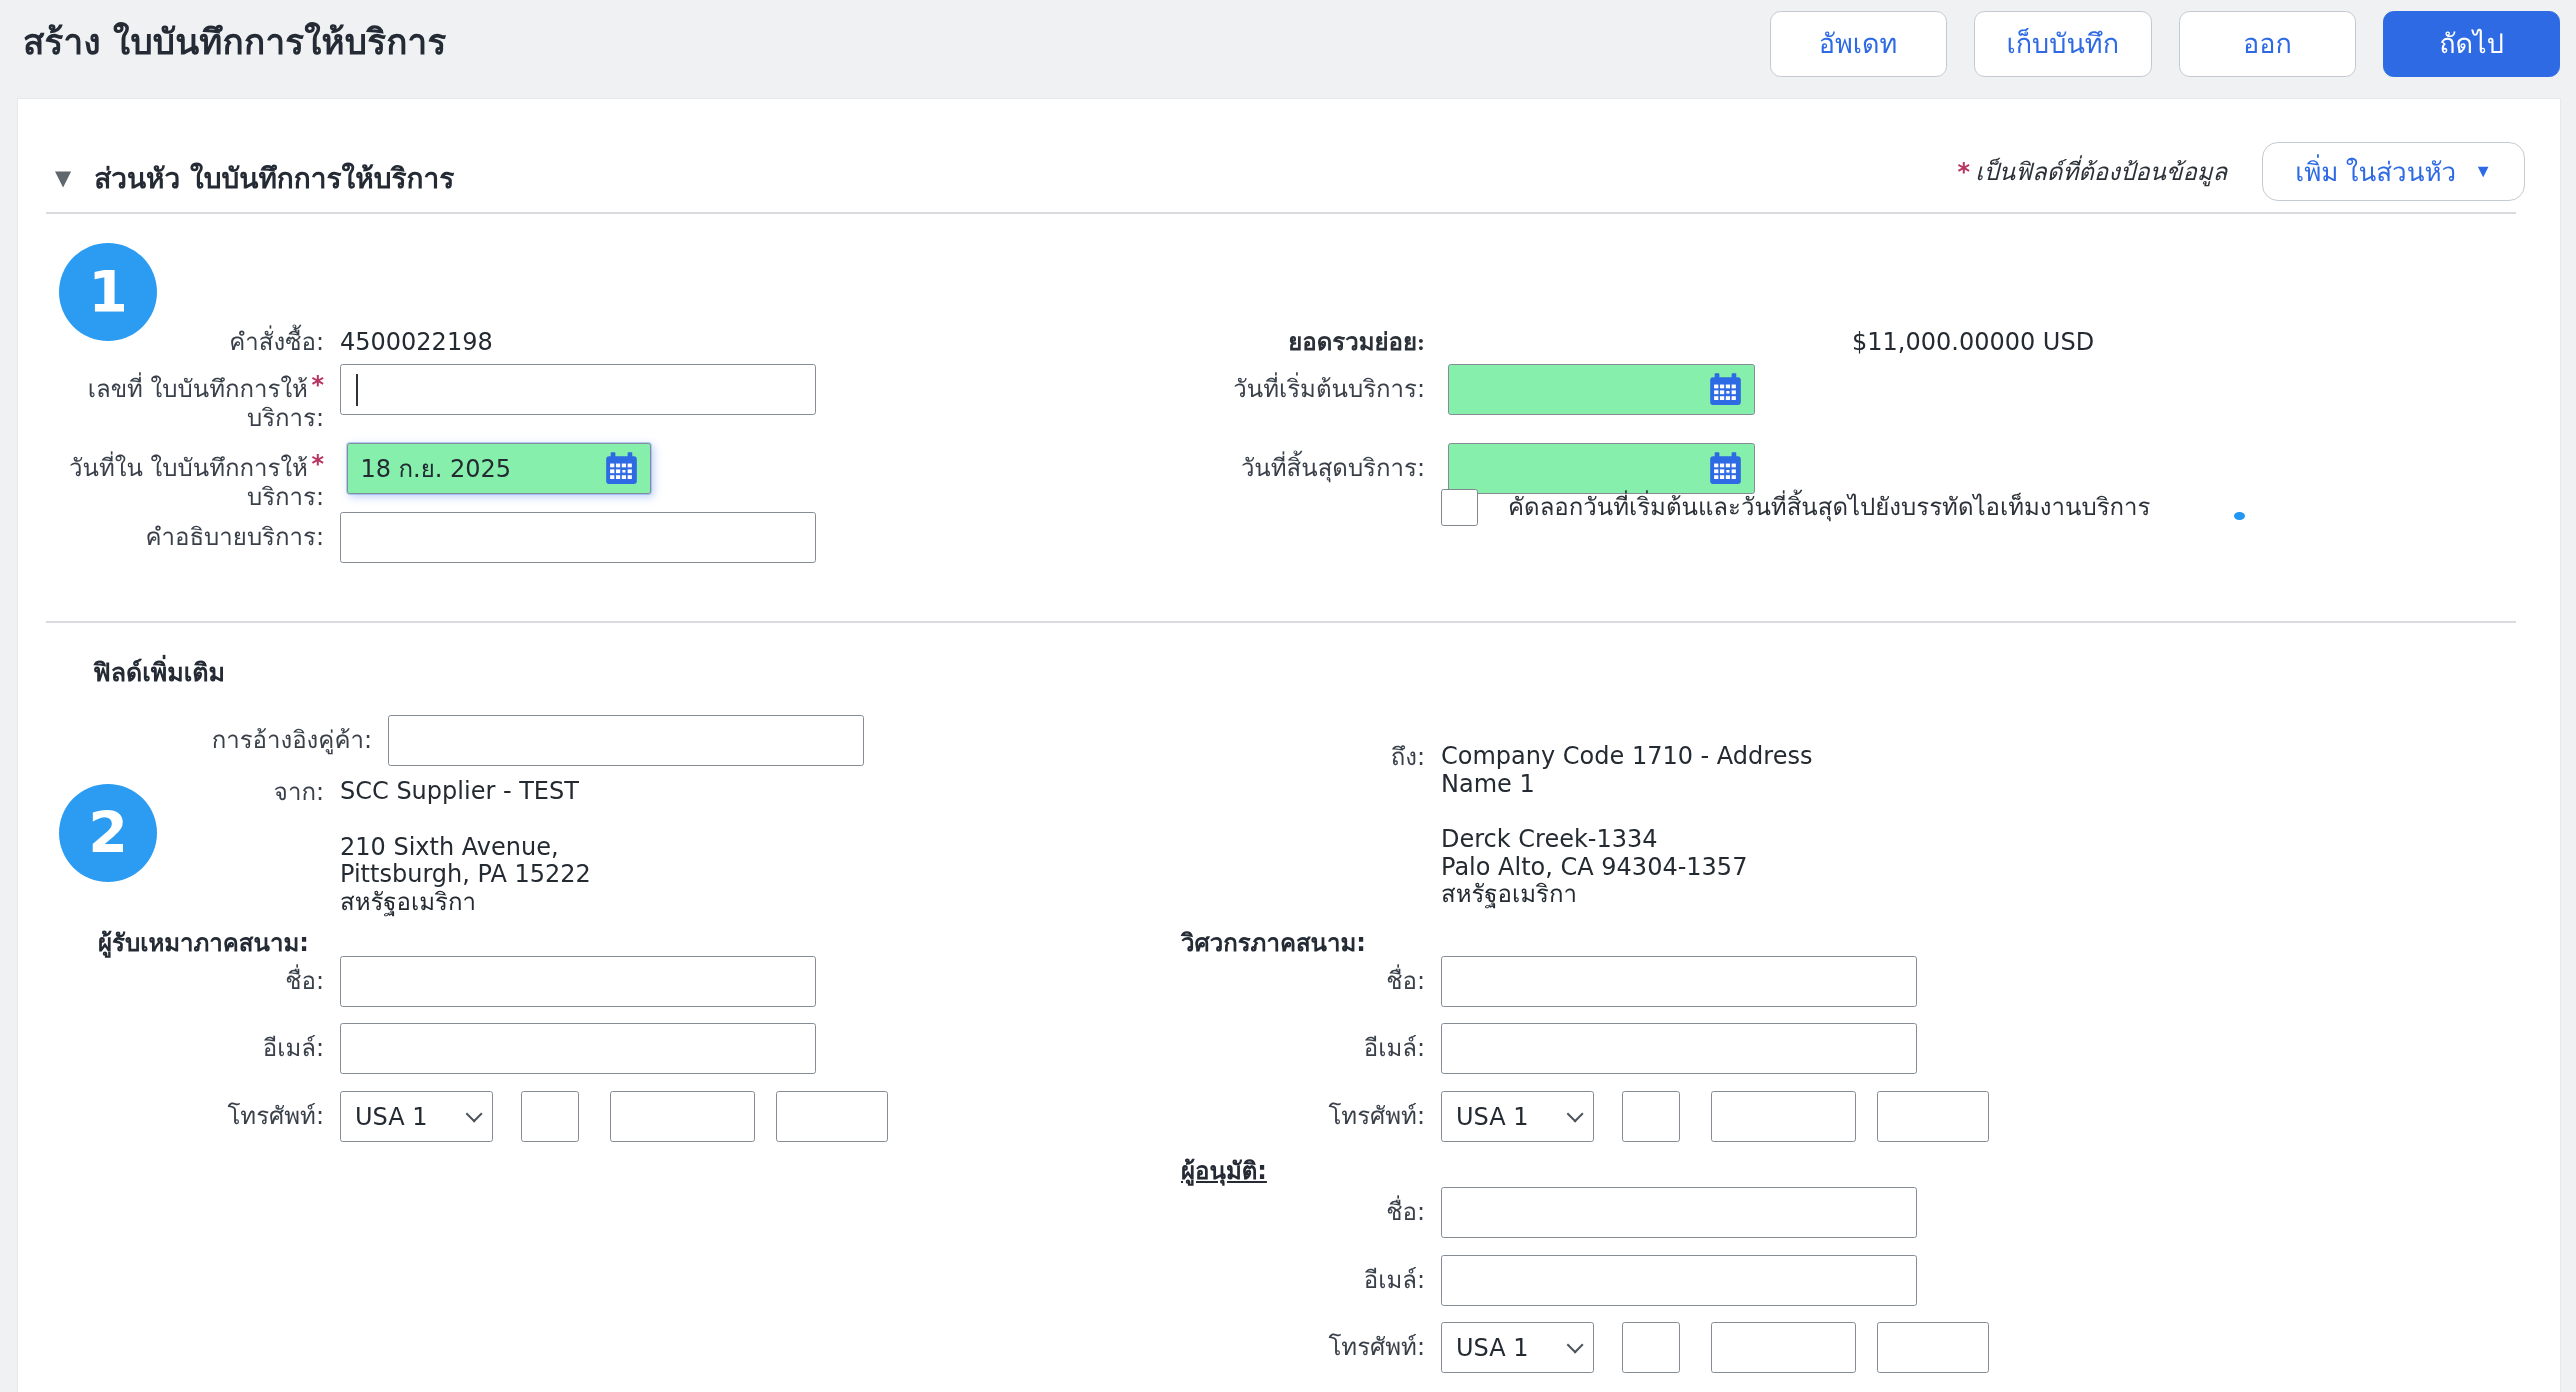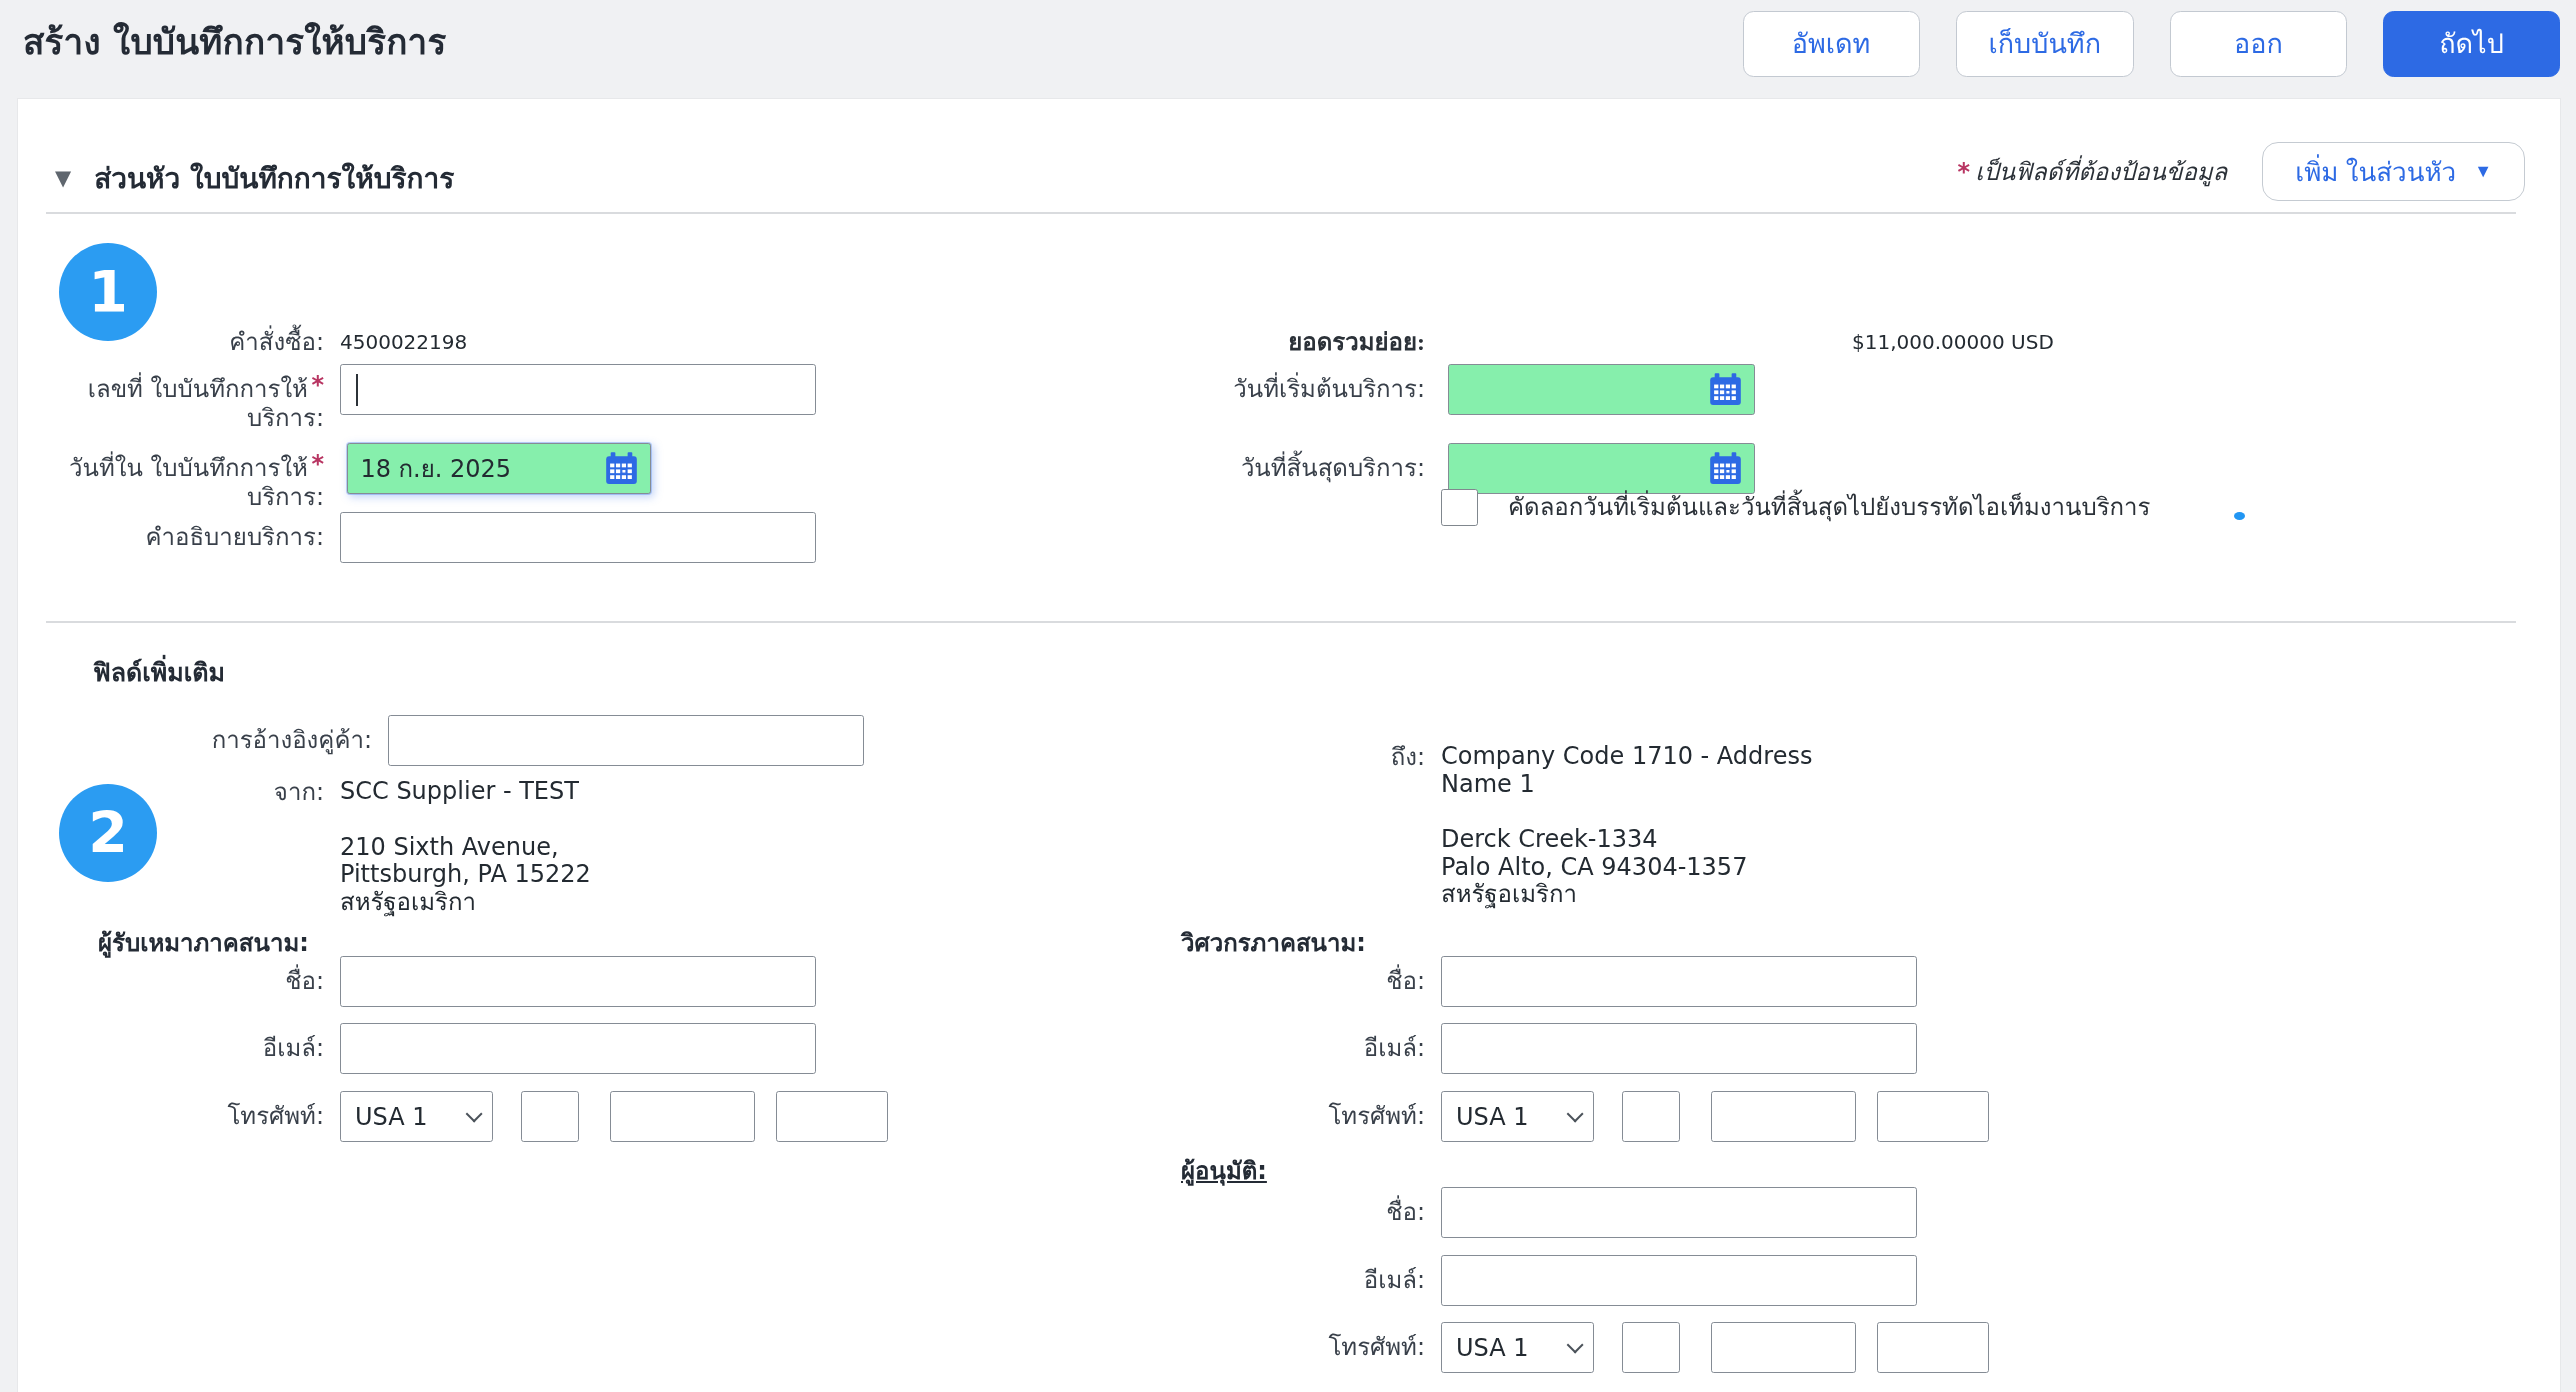--- a/index.html
+++ b/index.html
@@ -11,21 +11,21 @@
     overflow:hidden;
   }
   .stage { position:relative; width:2576px; height:1393px; }
 
   
   .topbar { position:absolute; left:0; top:0; right:0; height:98px; background:#f0f1f3; }
   .page-title {
     position:absolute; left:23px; top:14px;
     font-size:35px; font-weight:bold; color:#242b35; letter-spacing:0.2px;
   }
-  .actions { position:absolute; right:16px; top:10.6px; display:flex; gap:36px;align-items:flex-end; }
+  .actions { position:absolute; right:16px; top:10.6px; display:flex; gap:27px;align-items:flex-end; }
   .btn {
     min-width:177px; height:66px; padding:0 32px;
     border:1.8px solid #c3c9d1; border-radius:10.6px; background:#ffffff;
     color:#2d6ae4; font-size:27px; font-family:inherit; cursor:pointer;
     display:flex; align-items:center; justify-content:center;
   }
   .btn.primary { background:#2d6ae4; border-color:#2d6ae4; color:#ffffff; }
 
   
   .card {
@@ -60,21 +60,21 @@
 
   
   .row { position:absolute; display:flex; align-items:flex-start; }
   .col-left  { left:0; }
   .col-right { left:1101px; }
   .lbl {
     flex:0 0 322px; width:322px; text-align:right; padding-right:16px; padding-top:10.6px;
     font-size:24px; line-height:29px; color:#39404a; white-space:normal;
   }
   .row.textline .lbl { padding-top:0; }
-  .val { font-size:20px; line-height:29px; color:#232a31; padding-top:0; }
+  .val { font-size:24px; line-height:29px; color:#232a31; padding-top:0; }
   .req { color:#b83562; font-weight:bold; margin-left:3.5px; position:relative; top:-3.5px; }
 
   input.tin, .tin-wrap {
     width:476px; height:51px; border:1.8px solid #858c95; border-radius:2.7px;
     font-size:24px; color:#232a31; background:#fff; padding:0 12.4px; font-family:inherit;
   }
   .tin-wrap { position:relative; padding:0; }
   .tin-wrap input { width:100%; height:100%; border:none; background:transparent; font-size:24px; padding:0 12.4px; font-family:inherit; }
   .caret-bar { position:absolute; left:15px; top:9px; width:1.8px; height:32px; background:#2c3238; }
 

